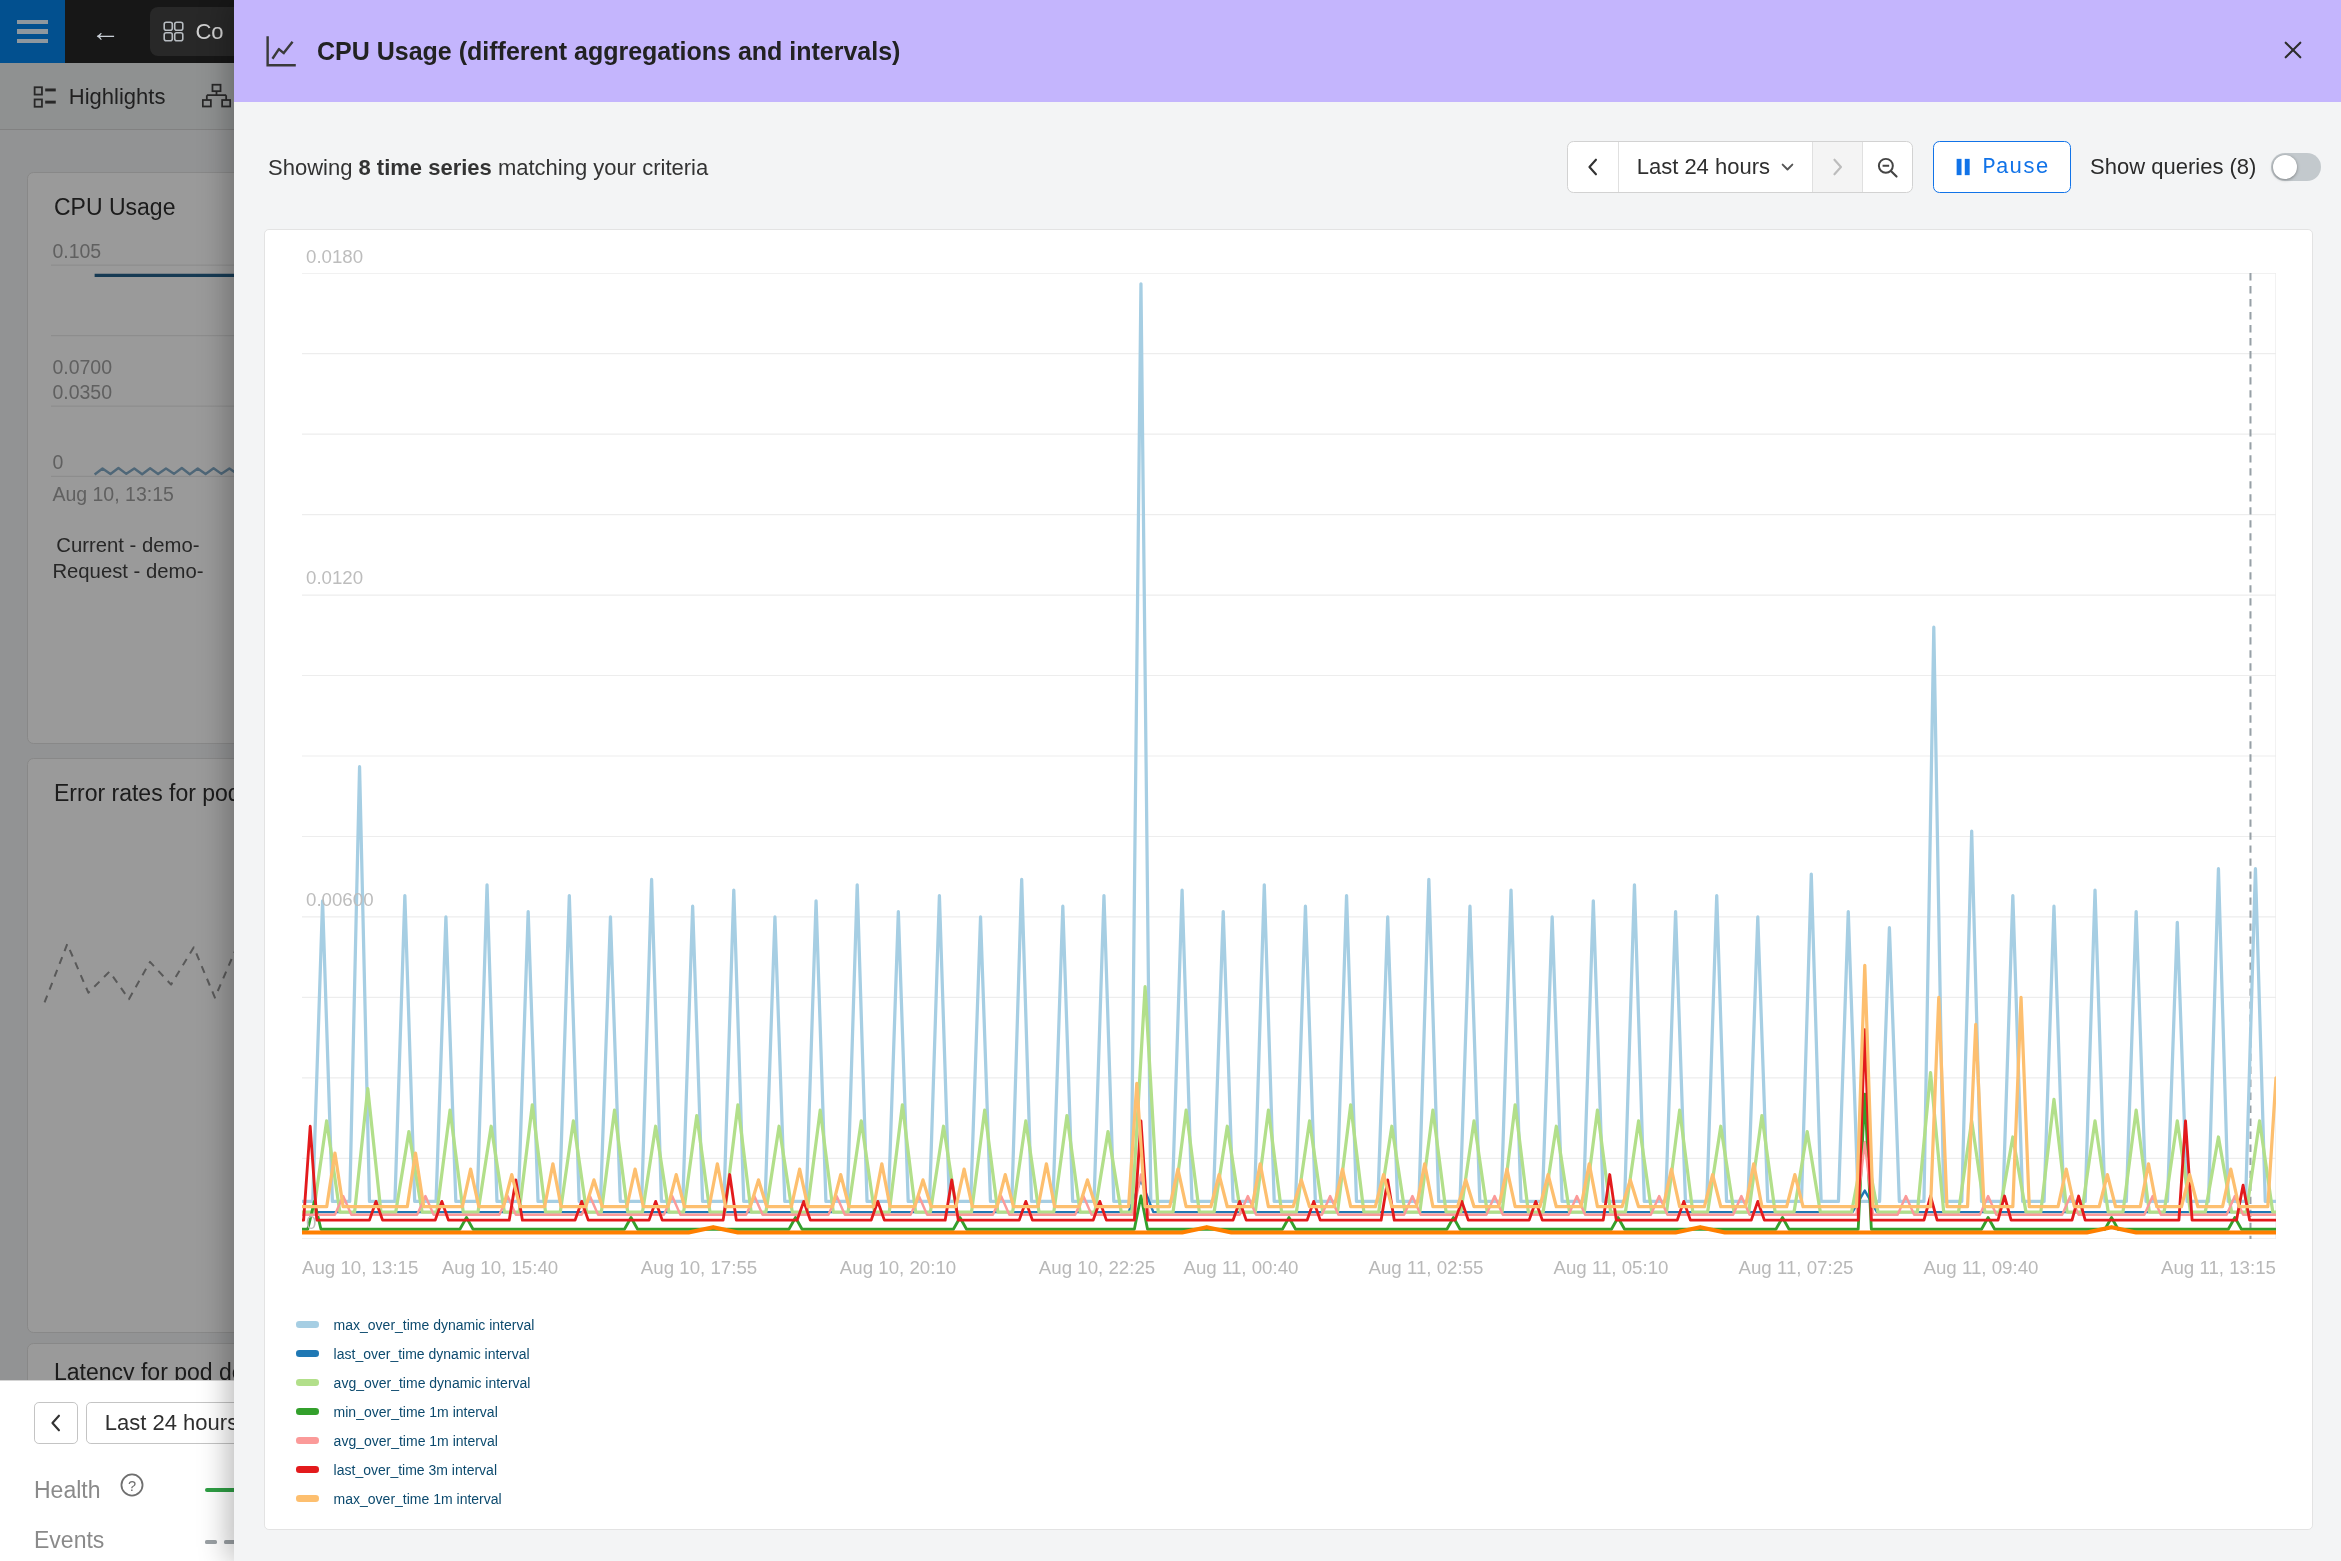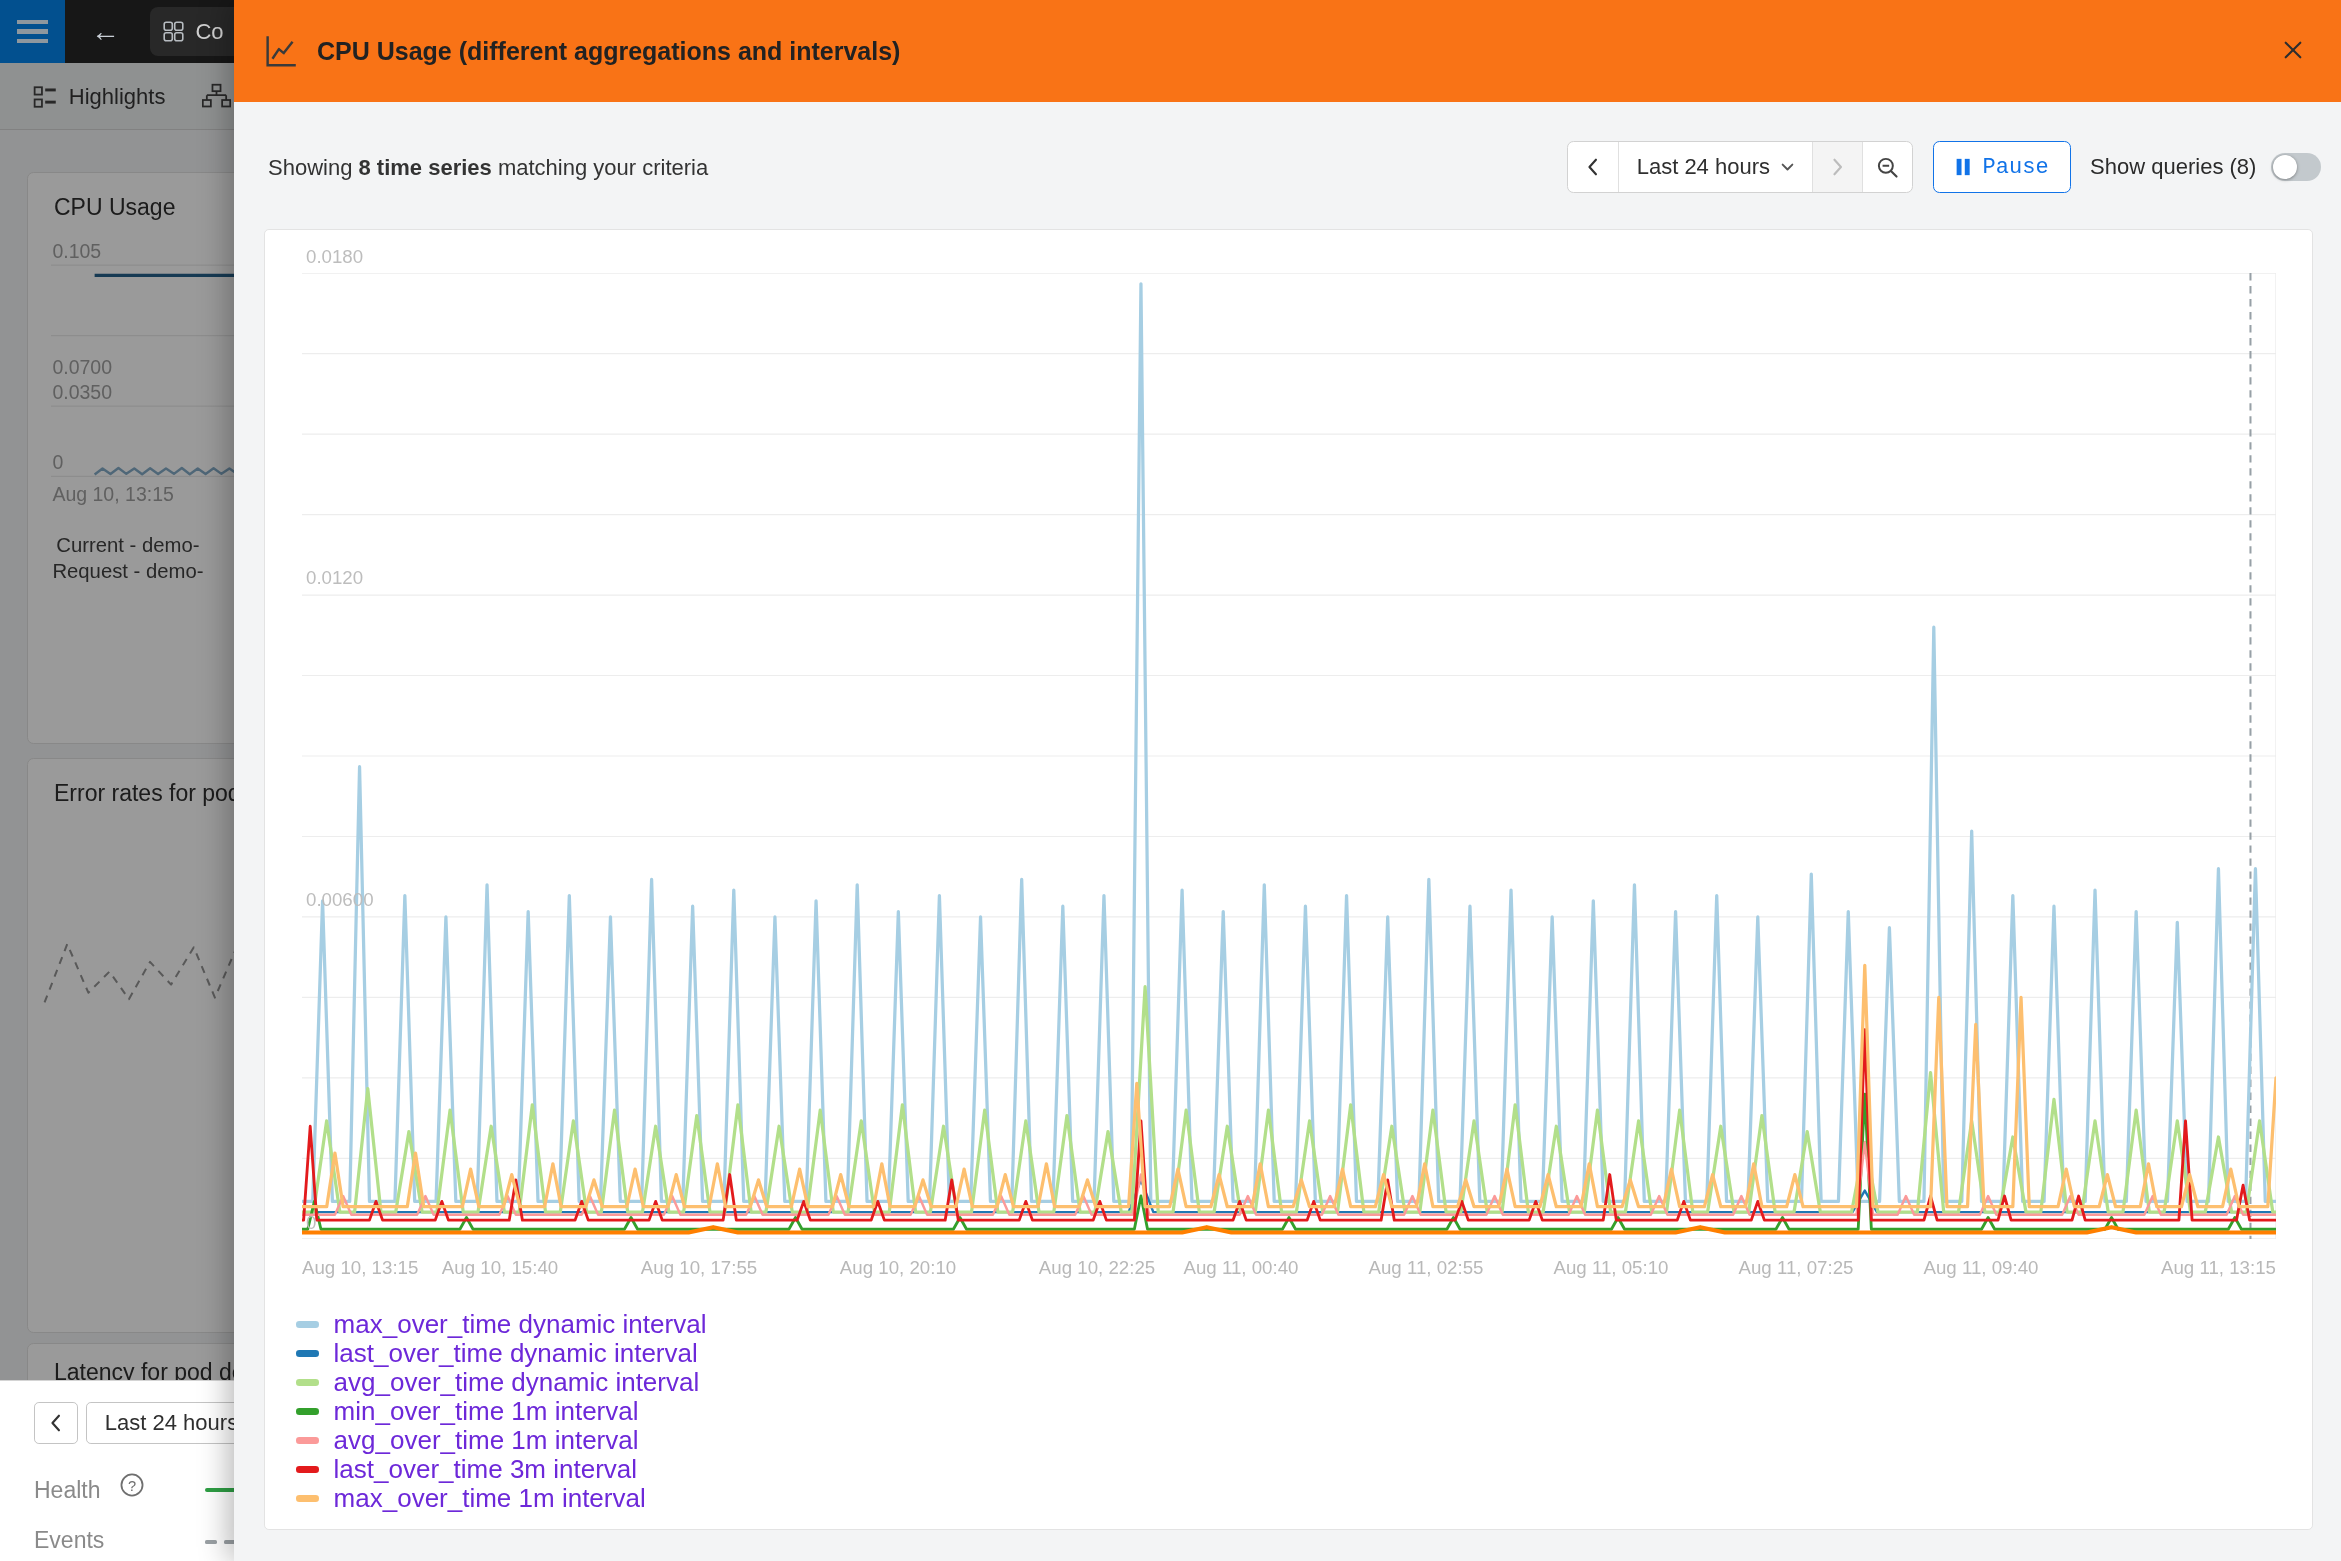--- a/index.html
+++ b/index.html
@@ -46,21 +46,21 @@
   .bp-back { position: absolute; left: 34px; top: 21px; width: 44px; height: 42px; border: 1.6px solid #c4c4c4; border-radius: 4.9px; background: #fff; display: flex; align-items: center; justify-content: center; cursor: pointer; }
   .bp-range { position: absolute; left: 86px; top: 21px; width: 171px; height: 42px; border: 1.6px solid #c4c4c4; border-radius: 4.9px; background: #fff; display: flex; align-items: center; justify-content: center; font-size: 22px; color: #2f2f2f; white-space: nowrap; cursor: pointer; }
   .bp-row-label { position: absolute; left: 34px; font-size: 23px; color: #8a8a8a; white-space: nowrap; }
   .bp-help { position: absolute; left: 119px; top: 91px; cursor: pointer; }
   .bp-health-line { position: absolute; left: 205px; top: 107px; width: 33px; height: 4.1px; background: #2e9e44; border-radius: 2.4px; }
   .bp-dashes { position: absolute; left: 205px; top: 159px; display: flex; gap: 6.5px; }
   .bp-dashes span { width: 12.2px; height: 4.1px; background: #9aa0a4; border-radius: 1.6px; }
 
   
   .modal { position: absolute; left: 234px; top: 0; width: 2108px; height: 1561px; background: #f3f4f5; z-index: 10; box-shadow: -6.5px 0 28px rgba(0,0,0,0.28); }
-  .modal-header { position: absolute; left: 0; top: 0; width: 100%; height: 102px; background: #f97316; display: flex; align-items: center; padding-left: 28px; }
+  .modal-header { position: absolute; left: 0; top: 0; width: 100%; height: 102px; background: #c4b5fd; display: flex; align-items: center; padding-left: 28px; }
   .modal-title { margin-left: 18px; font-size: 25px; font-weight: 600; color: #222222; white-space: nowrap; }
   .modal-close { position: absolute; right: 28px; top: 29px; width: 42px; height: 42px; display: flex; align-items: center; justify-content: center; cursor: pointer; }
 
   .summary { position: absolute; left: 34px; top: 155px; font-size: 22px; color: #333333; white-space: nowrap; }
   .summary b { font-weight: 700; }
 
   .controls { position: absolute; top: 141px; right: 21px; height: 52px; display: flex; align-items: center; gap: 19.5px; }
   .range-group { display: flex; height: 52px; border: 1.6px solid #d2d2d2; border-radius: 6.5px; background: #ffffff; overflow: hidden; align-items: stretch; }
   .seg { display: flex; align-items: center; justify-content: center; cursor: pointer; }
   .seg + .seg { border-left: 0.8px solid #e0e0e0; }
@@ -75,21 +75,21 @@
   .toggle { position: relative; width: 50px; height: 28px; border-radius: 14px; background: #c3c9cd; cursor: pointer; }
   .toggle .knob { position: absolute; left: 1.6px; top: 1.6px; width: 24.4px; height: 24.4px; border-radius: 50%; background: #ffffff; box-shadow: 0 0.8px 3.3px rgba(0,0,0,0.4); }
 
   .chart-card { position: absolute; left: 30px; top: 229px; width: 2049px; height: 1301px; background: #ffffff; border: 0.8px solid #e3e3e3; border-radius: 4.9px; }
   #main-chart { position: absolute; left: 37px; top: 43px; }
   .ytick { position: absolute; left: 41px; font-size: 18.7px; color: #bdbdbd; white-space: nowrap; }
   .xtick { position: absolute; top: 1027px; font-size: 18.7px; color: #b8b8b8; white-space: nowrap; }
   .chart-legend { position: absolute; left: 31px; top: 1080px; }
   .chart-legend .lg-row { display: flex; align-items: center; gap: 14.6px; height: 29px; cursor: pointer; }
   .chart-legend .lg-sw { width: 23px; height: 7.3px; border-radius: 3.3px; }
-  .chart-legend .lg-lb { font-size: 26px; color: #6d28d9; white-space: nowrap; }
+  .chart-legend .lg-lb { font-size: 14px; color: #0c4a6e; white-space: nowrap; }
 </style>
 </head>
 <body>
 
 <div class="screen">
 
   <div class="topbar">
     <div class="menu-btn">
       <span class="bar"></span>
       <span class="bar"></span>

